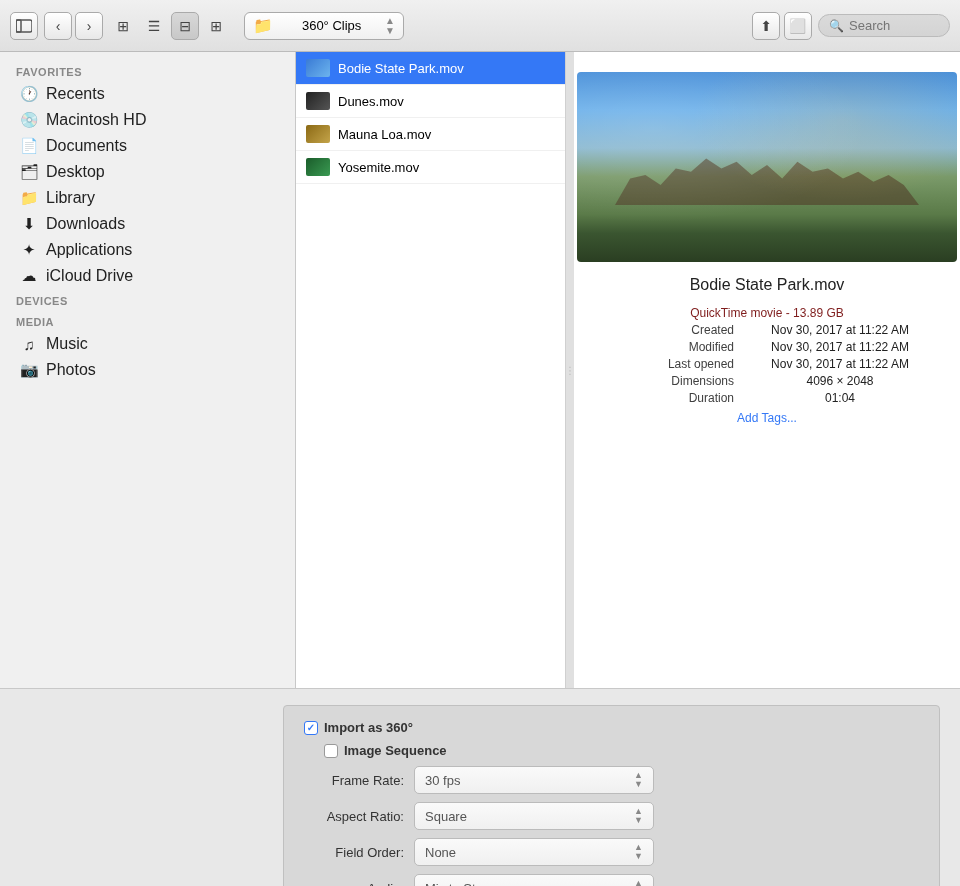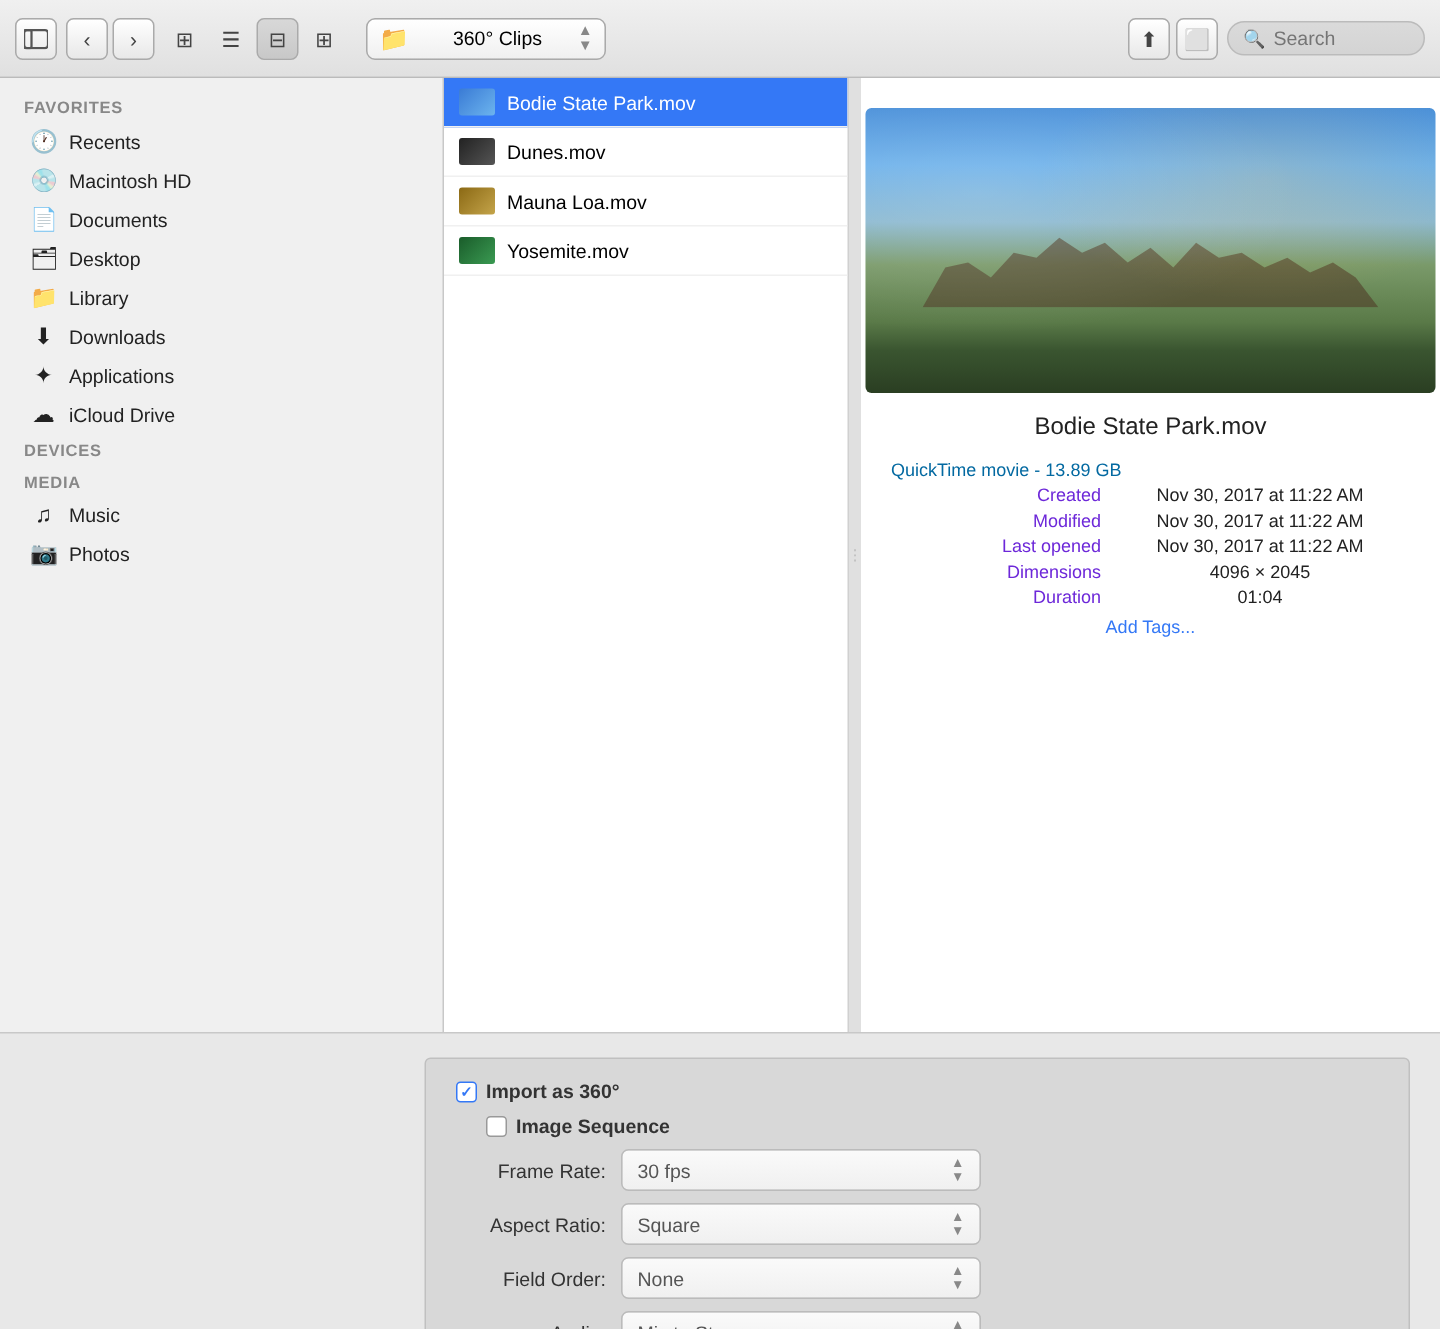--- a/index.html
+++ b/index.html
@@ -106,21 +106,21 @@
     .sidebar-item {
       display: flex; align-items: center;
       padding: 4px 16px;
       gap: 8px;
       cursor: pointer;
       border-radius: 5px;
       margin: 0 4px;
       color: #222;
     }
     .sidebar-item-icon { font-size: 15px; width: 18px; text-align: center; flex-shrink: 0; }
-    .sidebar-item-label { font-size: 13px; }
+    .sidebar-item-label { font-size: 16px; }
 
     
     .file-list {
       width: 270px;
       background: white;
       border-right: 1px solid #d0d0d0;
       overflow-y: auto;
       flex-shrink: 0;
     }
     .file-item {
@@ -200,21 +200,21 @@
       max-width: 380px;
       font-size: 12px;
     }
     .meta-row {
       display: flex;
       justify-content: flex-end;
       margin-bottom: 3px;
       gap: 0;
     }
     .meta-label {
-      color: #6d28d9;
+      color: #404040;
       text-align: right;
       min-width: 110px;
       margin-right: 6px;
     }
     .meta-value {
       color: #222;
       min-width: 200px;
       text-align: center;
     }
     .meta-link {
@@ -396,37 +396,37 @@
   <div class="resize-handle">⋮</div>
 
   <div class="preview-panel">
     <div class="preview-image">
       <div class="landscape-buildings"></div>
       <div class="preview-image-overlay"></div>
     </div>
     <div class="preview-title">Bodie State Park.mov</div>
     <div class="preview-meta">
       <div class="meta-row">
-        <span class="meta-value" style="color:#0369a1; text-align:left; width:100%;">QuickTime movie - 13.89 GB</span>
+        <span class="meta-value" style="color:#7f1d1d; text-align:center; width:100%;">QuickTime movie - 13.89 GB</span>
       </div>
       <div class="meta-row">
         <span class="meta-label">Created</span>
         <span class="meta-value">Nov 30, 2017 at 11:22 AM</span>
       </div>
       <div class="meta-row">
         <span class="meta-label">Modified</span>
         <span class="meta-value">Nov 30, 2017 at 11:22 AM</span>
       </div>
       <div class="meta-row">
         <span class="meta-label">Last opened</span>
         <span class="meta-value">Nov 30, 2017 at 11:22 AM</span>
       </div>
       <div class="meta-row">
         <span class="meta-label">Dimensions</span>
-        <span class="meta-value">4096 × 2045</span>
+        <span class="meta-value">4096 × 2048</span>
       </div>
       <div class="meta-row">
         <span class="meta-label">Duration</span>
         <span class="meta-value">01:04</span>
       </div>
       <div class="meta-link">Add Tags...</div>
     </div>
   </div>
 </div>
 

